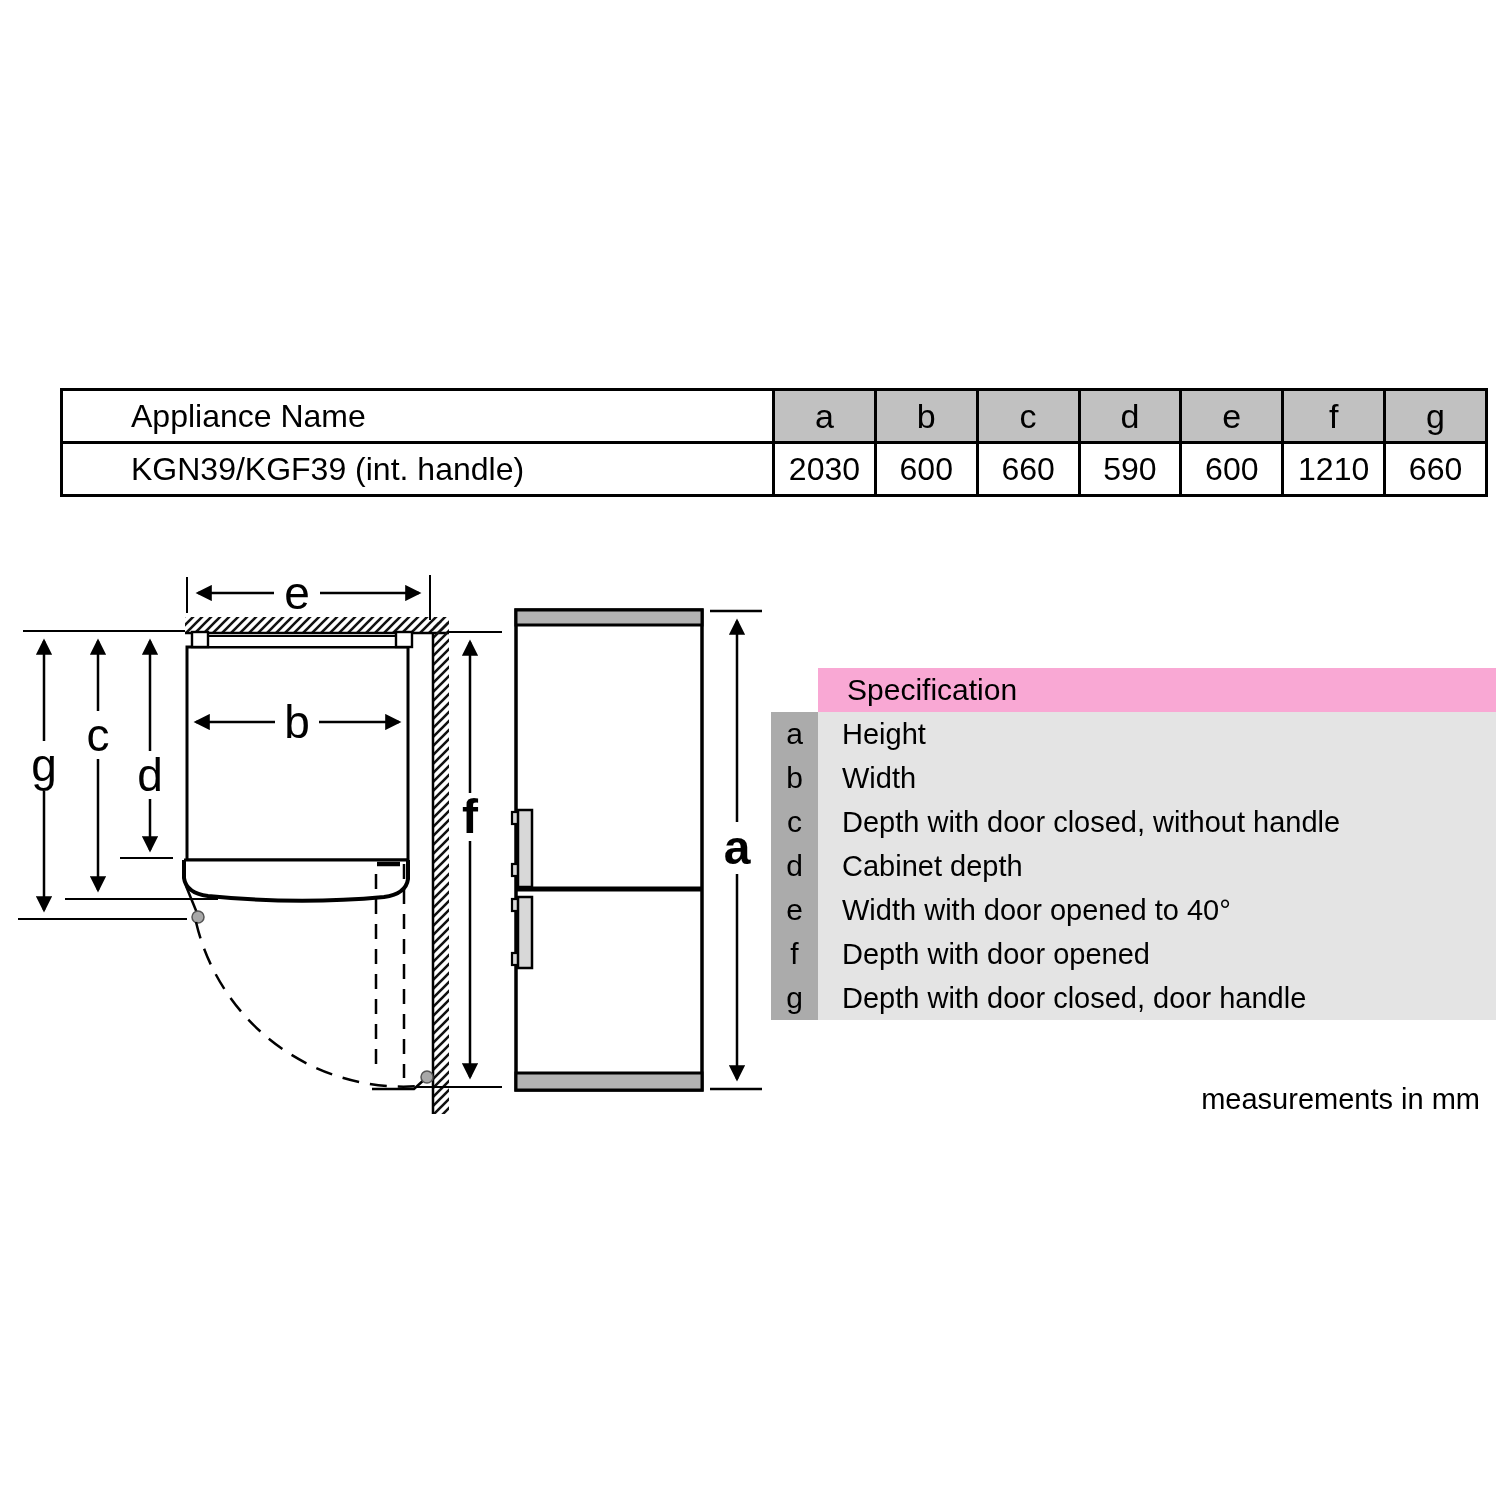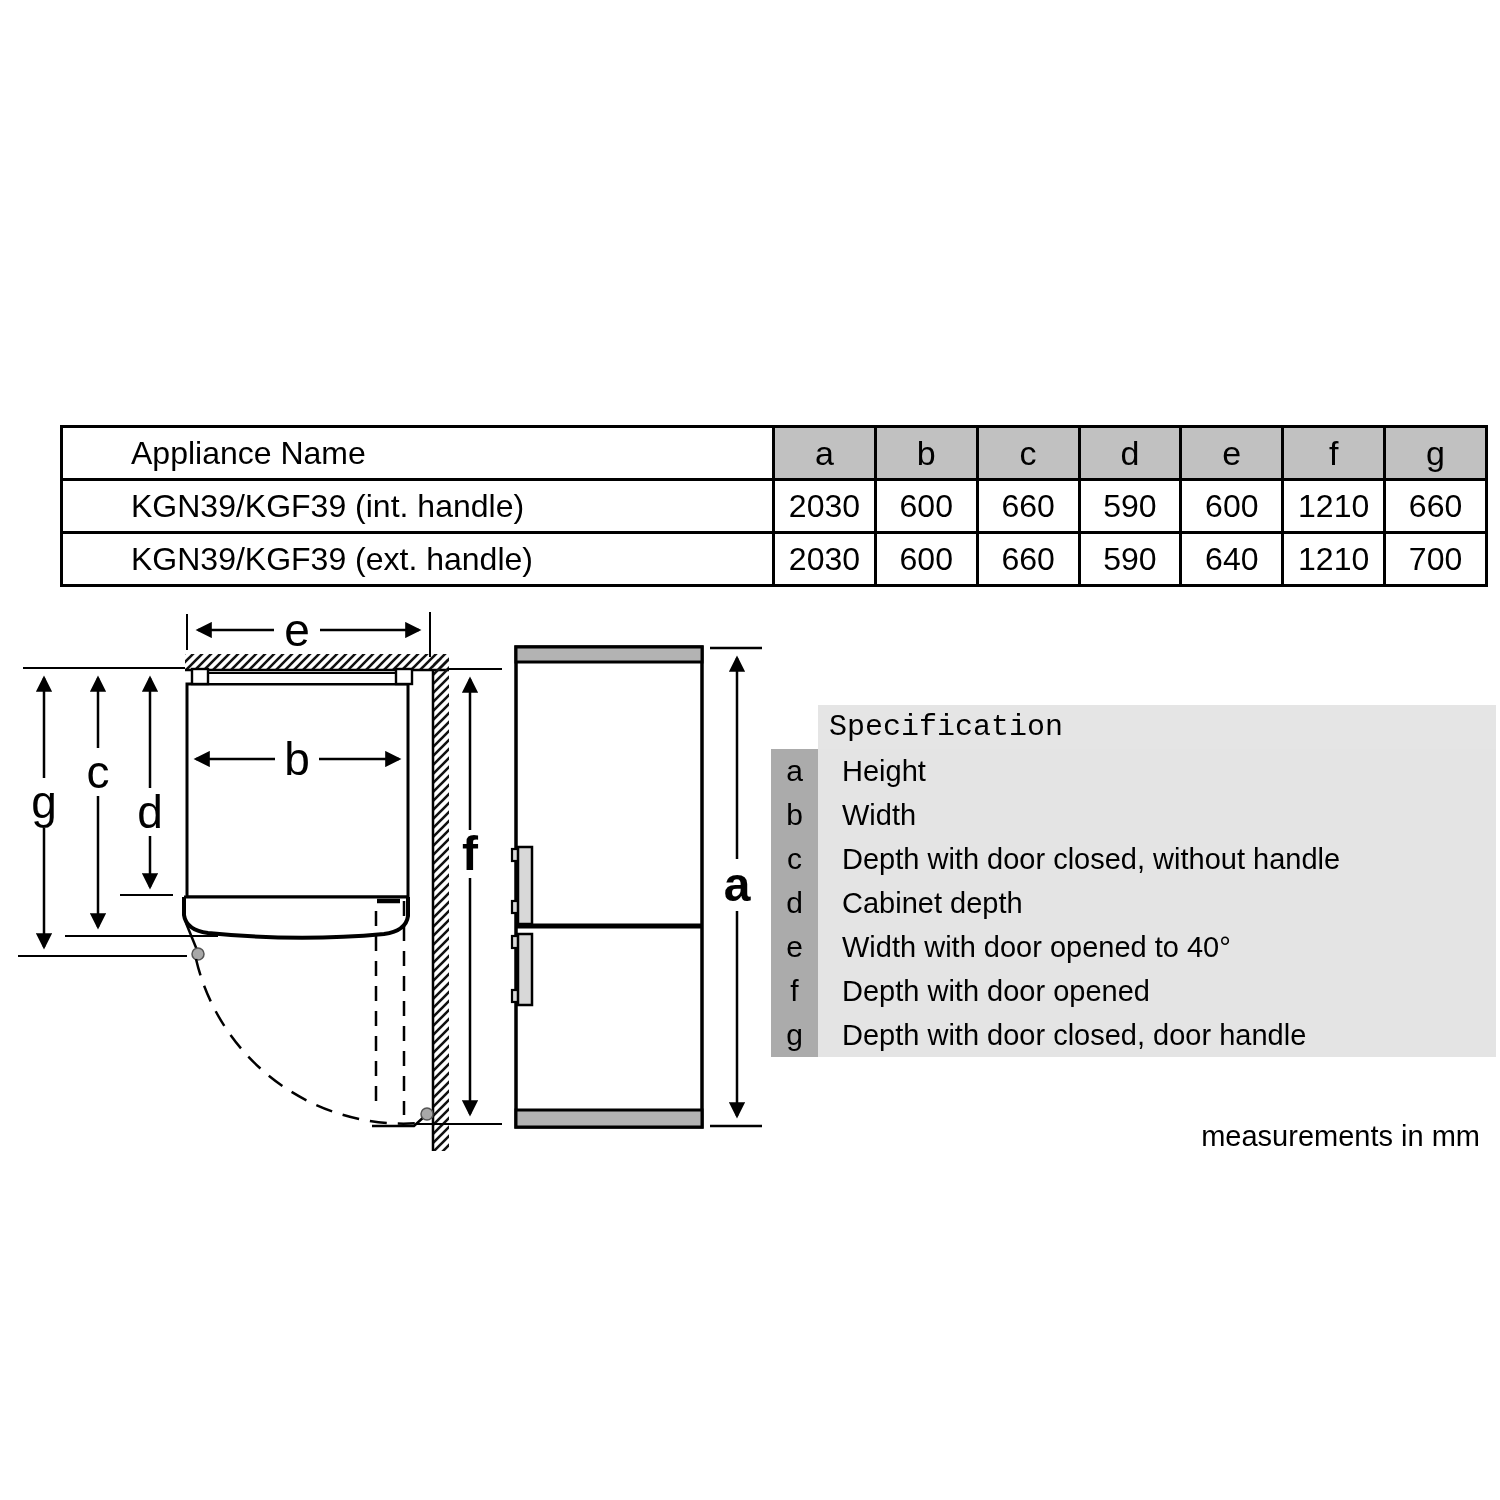--- a/index.html
+++ b/index.html
@@ -1,31 +1,31 @@
 <!DOCTYPE html>
 <html><head>
 <meta charset="utf-8">
 <style>
   html,body{margin:0;padding:0;background:#fff;}
   .stage{position:relative;width:1500px;height:1168px;background:#ffffff;overflow:hidden;
-         font-family:"Liberation Sans","DejaVu Sans",sans-serif;color:#000;margin-top:37px;}
+         font-family:"Liberation Sans","DejaVu Sans",sans-serif;color:#000;}
 
   
   table.dims{position:absolute;left:60px;top:388px;width:1428px;border-collapse:collapse;
              table-layout:fixed;font-size:32px;}
   table.dims td{border:3px solid #000;height:50px;text-align:center;vertical-align:middle;
                 background:#fff;padding:0;}
   table.dims td.namecol{text-align:left;padding-left:68px;}
   table.dims tr.hdr td{background:#fff;}
   table.dims tr.hdr td.dimhdr{background:#c1c1c1;font-size:34px;}
 
   
   .legend{position:absolute;left:771px;top:668px;width:725px;font-size:29px;}
-  .legend .lg-header{margin-left:47px;height:44px;background:#e5e5e5;display:flex;
-                     align-items:center;padding-left:11px;font-size:30px;font-family:Liberation Mono, monospace;}
+  .legend .lg-header{margin-left:47px;height:44px;background:#f9a8d4;display:flex;
+                     align-items:center;padding-left:29px;font-size:30px;}
   .legend .lg-row{display:flex;height:44px;}
   .legend .lg-key{width:47px;background:#ababab;display:flex;align-items:center;
                   justify-content:center;font-size:30px;}
   .legend .lg-desc{flex:1;background:#e4e4e4;display:flex;align-items:center;padding-left:24px;}
 
   
   .note{position:absolute;left:900px;top:1083px;width:580px;text-align:right;font-size:29px;}
 
   
   svg.drawing{position:absolute;left:0;top:560px;}
@@ -65,30 +65,20 @@
     <tr>
       <td class="namecol">KGN39/KGF39 (int. handle)</td>
       <td>2030</td>
       <td>600</td>
       <td>660</td>
       <td>590</td>
       <td>600</td>
       <td>1210</td>
       <td>660</td>
     </tr>
-    <tr>
-      <td class="namecol">KGN39/KGF39 (ext. handle)</td>
-      <td>2030</td>
-      <td>600</td>
-      <td>660</td>
-      <td>590</td>
-      <td>640</td>
-      <td>1210</td>
-      <td>700</td>
-    </tr>
   </tbody>
     </table>
 
   <svg class="drawing" width="780" height="570" viewBox="0 560 780 570">
     <defs>
       <pattern id="hatch" patternUnits="userSpaceOnUse" width="9" height="9">
         <path d="M-2,11 L11,-2 M-2,2 L2,-2 M7,11 L11,7" stroke="#111" stroke-width="2.6"></path>
       </pattern>
       <marker id="ah" viewBox="0 0 10 10" refX="8.5" refY="5" markerWidth="8" markerHeight="6.5" orient="auto-start-reverse">
         <path d="M0,0 L10,5 L0,10 z" fill="#000"></path>

